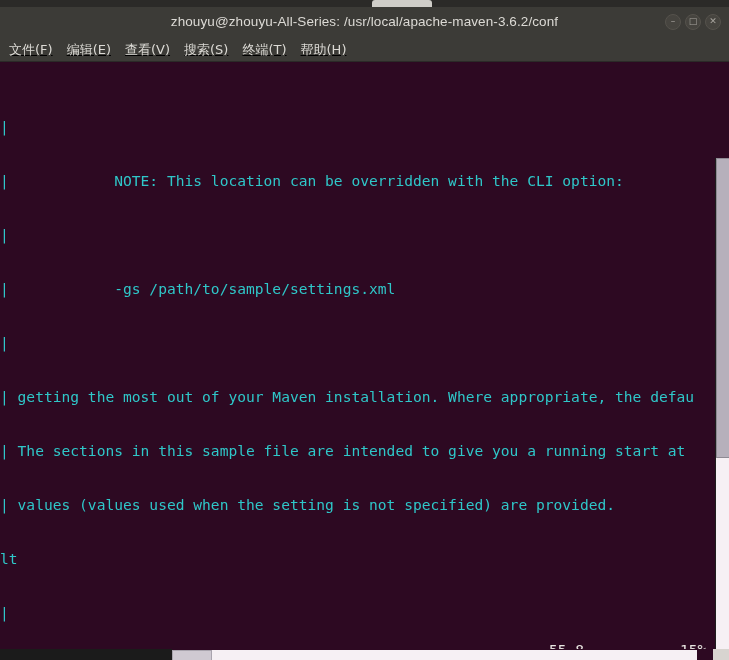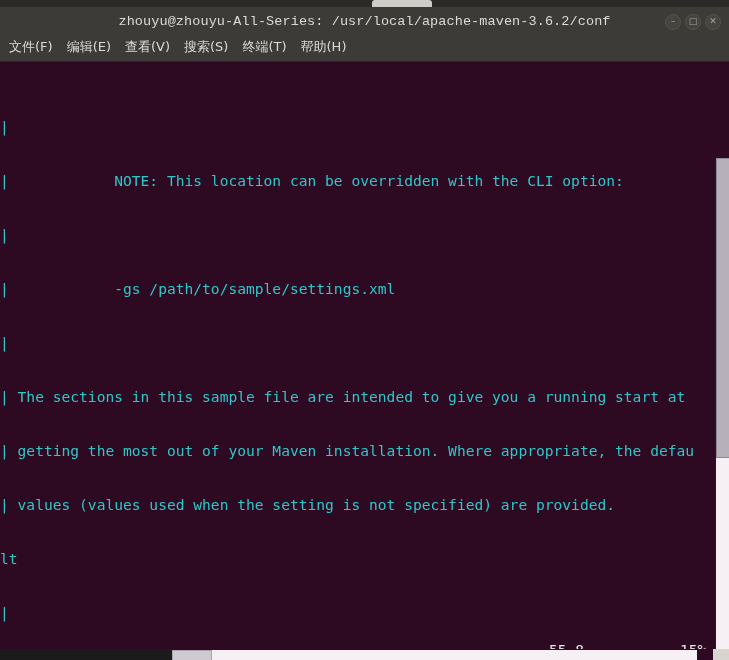--- a/index.html
+++ b/index.html
@@ -45,21 +45,21 @@
     height: 29px;
     background: #3c3b37;
     position: relative;
     flex: 0 0 auto;
     display: flex;
     align-items: center;
     justify-content: center;
   }
   .titlebar .title {
     color: #dcdad5;
-    font-family: Liberation Mono, monospace;
+    font-family: Liberation Sans, sans-serif;
     font-size: 13.5px;
     letter-spacing: 0.1px;
     white-space: nowrap;
     text-align: center;
     width: 100%;
   }
   .winbtns {
     position: absolute;
     right: 8px;
     top: 50%;
@@ -79,24 +79,25 @@
     color: #a7a49e;
     font-size: 9px;
     line-height: 1;
     font-family: "DejaVu Sans", sans-serif;
   }
 
   .menubar {
     height: 25px;
     background: #3c3b37;
     display: flex;
-    align-items: flex-start;
+    align-items: flex-end;
     padding-left: 2px;
     flex: 0 0 auto;
     border-bottom: 1px solid #2b2a28;
+    text-decoration: underline;
   }
   .menubar .menu-item {
     color: #dcdad5;
     font-family: "DejaVu Sans", sans-serif;
     font-size: 13px;
     padding: 2px 7px;
     white-space: nowrap;
   }
 
   
@@ -249,22 +250,22 @@
   <div class="term-wrap">
 
     <div class="term">
       <div class="screen">
 
         <div class="row"><span class="c-pipe">|</span></div>
         <div class="row"><span class="c-comment">|            NOTE: This location can be overridden with the CLI option:</span></div>
         <div class="row"><span class="c-pipe">|</span></div>
         <div class="row"><span class="c-comment">|            -gs /path/to/sample/settings.xml</span></div>
         <div class="row"><span class="c-pipe">|</span></div>
+        <div class="row"><span class="c-comment">| getting the most out of your Maven installation. Where appropriate, the defau</span></div>
         <div class="row"><span class="c-comment">| The sections in this sample file are intended to give you a running start at</span></div>
-        <div class="row"><span class="c-comment">| getting the most out of your Maven installation. Where appropriate, the defau</span></div>
         <div class="row"><span class="c-comment">| values (values used when the setting is not specified) are provided.</span></div>
         <div class="row"><span class="c-comment">lt</span></div>
         <div class="row"><span class="c-pipe">|</span></div>
         <div class="row"><span class="c-comment">|--&gt;</span></div>
 
         
 
         
 
         

